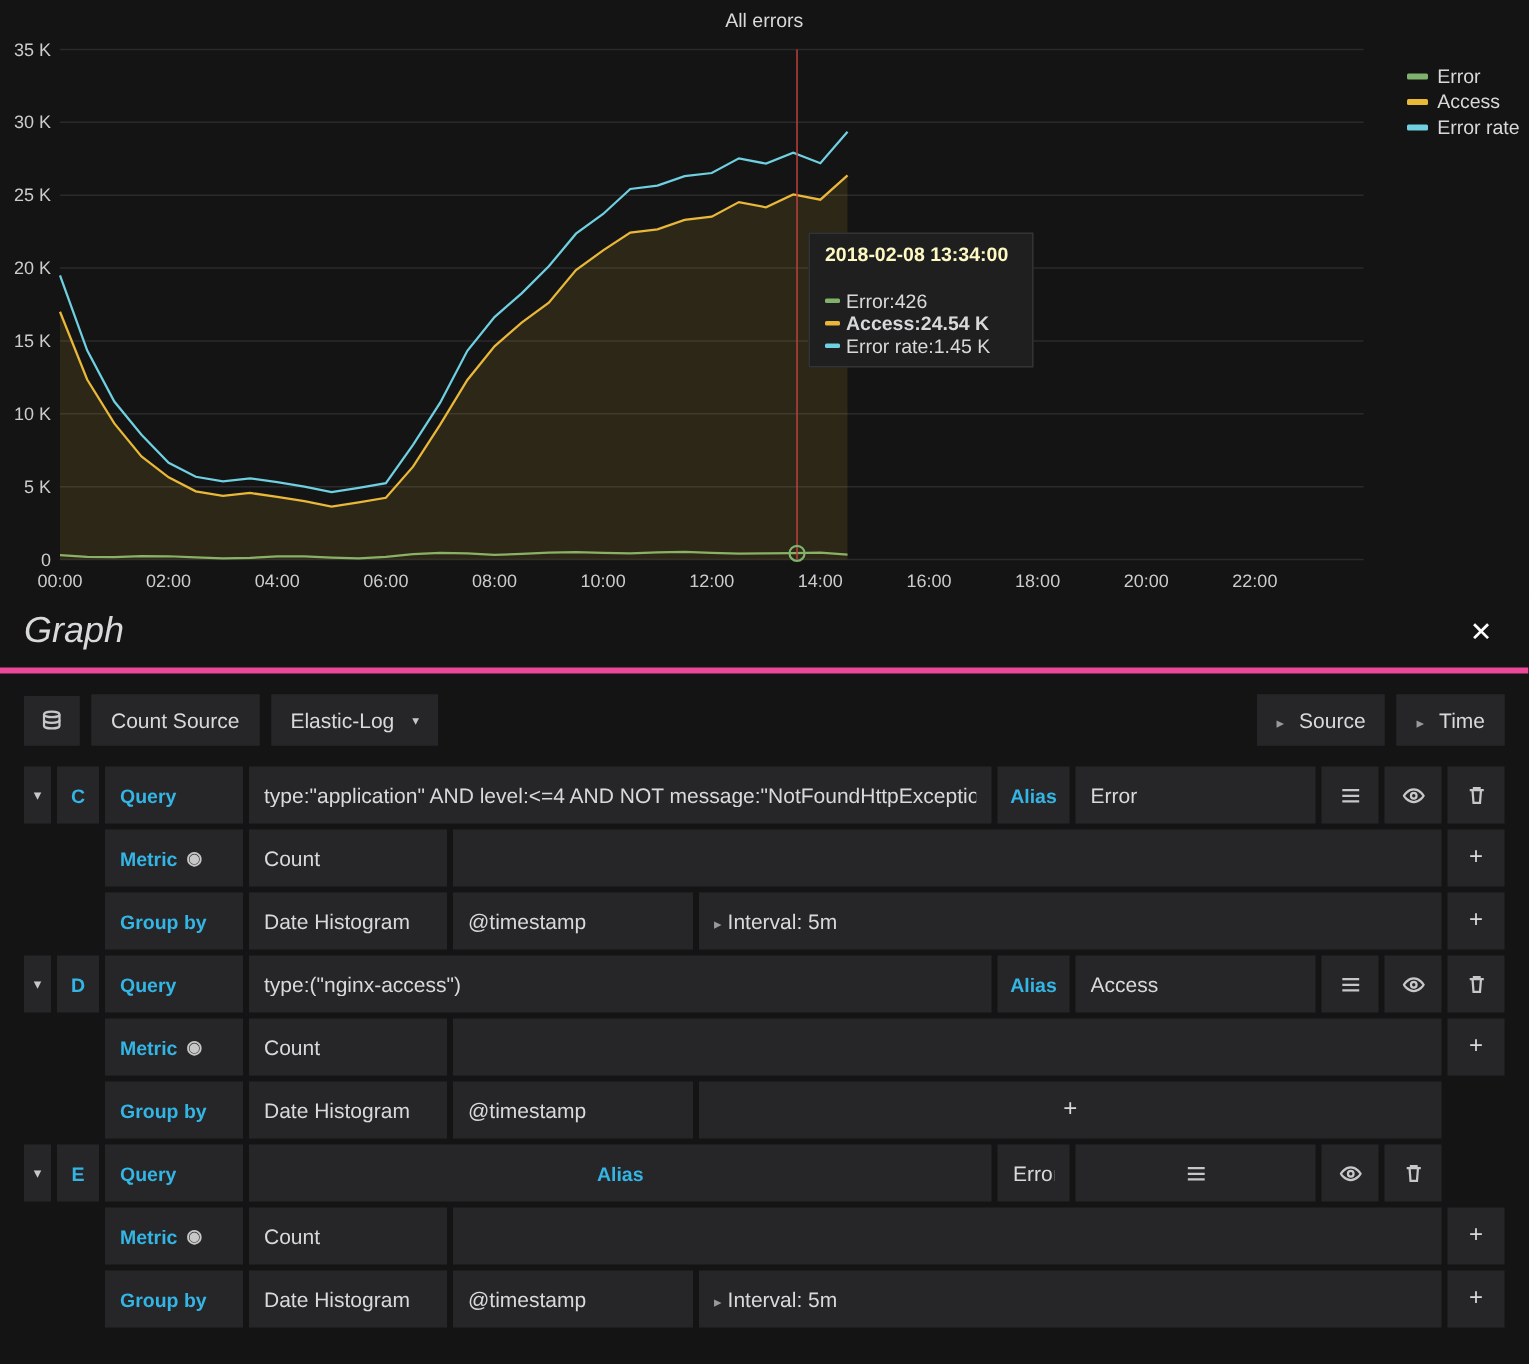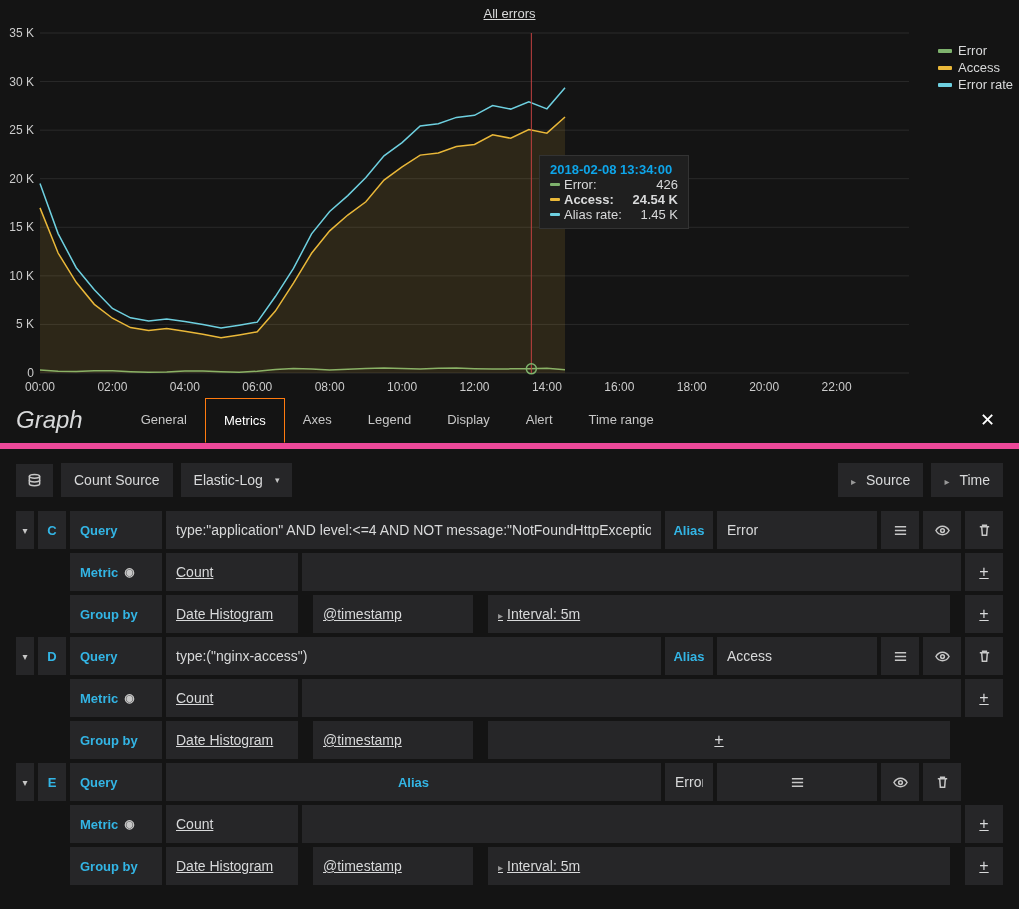--- a/index.html
+++ b/index.html
@@ -1,32 +1,32 @@
 <!DOCTYPE html>
 <html><head>
 <meta charset="utf-8">
 <style>
   * { box-sizing: border-box; margin: 0; padding: 0; }
   html, body { width: 1019px; height: 909px; background: #141414; color: #d8d9da; font-family: -apple-system, Helvetica, Arial, sans-serif; font-size: 13px; overflow: hidden; }
-  .panel { padding: 4px 0 0 0; text-decoration: underline; }
+  .panel { padding: 4px 0 0 0; }
   .chart-title { text-align: center; font-size: 13px; color: #d8d9da; margin: 2px 0 4px; }
   .chart-wrap { position: relative; height: 372px; }
   svg { display: block; }
   .legend-box { position: absolute; right: 6px; top: 18px; font-size: 13px; }
   .legend-row { display: flex; align-items: center; gap: 6px; margin-bottom: 2px; }
   .legend-swatch { width: 14px; height: 4px; border-radius: 1px; }
   .tooltip { position: absolute; right: 330px; top: 130px; background: #1f1f1f; border: 1px solid #333; padding: 6px 10px; font-size: 13px; min-width: 150px; }
-  .tooltip .tt-hdr { font-weight: 700; color: #0ea5e9; margin-bottom: 0; }
-  .tooltip .tt-row { display: flex; justify-content: space-between; gap: 10px; }
+  .tooltip .tt-hdr { font-weight: 700; color: #fef9c3; margin-bottom: 16px; }
+  .tooltip .tt-row { display: flex; }
   .tooltip .tt-row.bold { font-weight: 700; }
   .tt-row .dash { width: 10px; height: 3px; border-radius: 1px; margin-right: 4px; align-self: center; }
   .tt-left { display:flex; align-items:center; }
 
   .editor { background: #141414; }
-  .tabs-row { display:flex; align-items:center; border-bottom:6px solid #ec4899; padding: 0 16px; height: 52px; }
+  .tabs-row { display:flex; align-items:center; border-bottom:4px solid #ec4899; padding: 0 16px; height: 52px; }
   .graph-label { font-style: italic; font-size: 24px; color:#d8d9da; margin-right: 40px; }
   .tab { padding: 14px 18px; color:#c7c7c7; cursor:pointer; position:relative; }
   .tab.active { background:#141414; border:1px solid #ff7b0f; border-bottom:1px solid #141414; margin-bottom:-1px; color:#fff; }
   .close-x { margin-left:auto; font-size:18px; color:#fff; cursor:pointer; padding:8px; }
 
   .toolbar { display:flex; gap:8px; padding:14px 16px; align-items:center; }
   .btn { background:#262628; border:1px solid #262628; color:#d8d9da; padding:8px 12px; cursor:pointer; font-size:14px; display:flex; align-items:center; gap:6px; }
   .btn.icon-only { padding:8px 10px; }
   .sm-caret::before { content:"\25B8"; font-size:10px; margin-right:4px; color:#999; }
   .spacer { flex:1; }
@@ -38,22 +38,22 @@
   .chev { color:#c7c7c7; cursor:pointer; font-size:10px; }
   .qid { color:#33b5e5; font-weight:600; justify-content:center; }
   .label-blue { color:#33b5e5; font-weight:600; }
   .eye { margin-left:6px; font-size:12px; color:#c7c7c7; }
 
   .main-row { display:grid; grid-template-columns: 1fr 48px 160px 38px 38px 38px; gap:4px; }
   .main-row .cell input { background:transparent; border:none; color:#d8d9da; width:100%; font-size:14px; outline:none; }
   .icon-cell { justify-content:center; cursor:pointer; color:#c7c7c7; }
 
   .subgrid { display:grid; grid-template-columns: 132px 1fr 38px; gap:4px; }
-  .subgrid3 { display:grid; grid-template-columns: 132px 160px 1fr 38px; gap:15px; }
-  .subgrid .cell, .subgrid3 .cell { font-size:14px;text-decoration:underline; }
+  .subgrid3 { display:grid; grid-template-columns: 132px 160px 1fr 38px; gap:4px; }
+  .subgrid .cell, .subgrid3 .cell { font-size:14px; }
   .subgrid .plus, .subgrid3 .plus { justify-content:center; font-size:16px; cursor:pointer; }
 
   .indent-spacer { grid-column: 1 / 3; }
   .down-caret { font-size:9px; color:#c7c7c7; margin-left:6px; }
   svg.ico { width:15px; height:15px; stroke:#c7c7c7; fill:none; stroke-width:1.6; }
 </style>
 </head>
 <body>
 
 <div class="panel">
@@ -122,41 +122,32 @@
           <div class="tt-row bold">
             <span class="tt-left">
               <span class="dash" style="background:#eab839"></span>
               <span>Access:</span>
             </span>
             <span>24.54 K</span>
           </div>
           <div class="tt-row">
             <span class="tt-left">
               <span class="dash" style="background:#6ed0e0"></span>
-              <span>Alias rate:</span>
+              <span>Error rate:</span>
             </span>
             <span>1.45 K</span>
           </div>
         </div>
     </div>
   </div>
 </div>
 
 <div class="editor">
   <div class="tabs-row">
     <div class="graph-label">Graph</div>
-    <div id="tabs-holder" style="display:flex;">
-        <div class="tab">General</div>
-        <div class="tab active">Metrics</div>
-        <div class="tab">Axes</div>
-        <div class="tab">Legend</div>
-        <div class="tab">Display</div>
-        <div class="tab">Alert</div>
-        <div class="tab">Time range</div>
-      </div>
     <div class="close-x">✕</div>
   </div>
 
   <div class="toolbar">
     <div class="btn icon-only">
       <svg class="ico" viewBox="0 0 16 16">
           <ellipse cx="8" cy="3.5" rx="5.5" ry="2"></ellipse>
           <path d="M2.5 3.5v4c0 1.1 2.46 2 5.5 2s5.5-.9 5.5-2v-4"></path>
           <path d="M2.5 7.5v4c0 1.1 2.46 2 5.5 2s5.5-.9 5.5-2v-4"></path>
         </svg>

